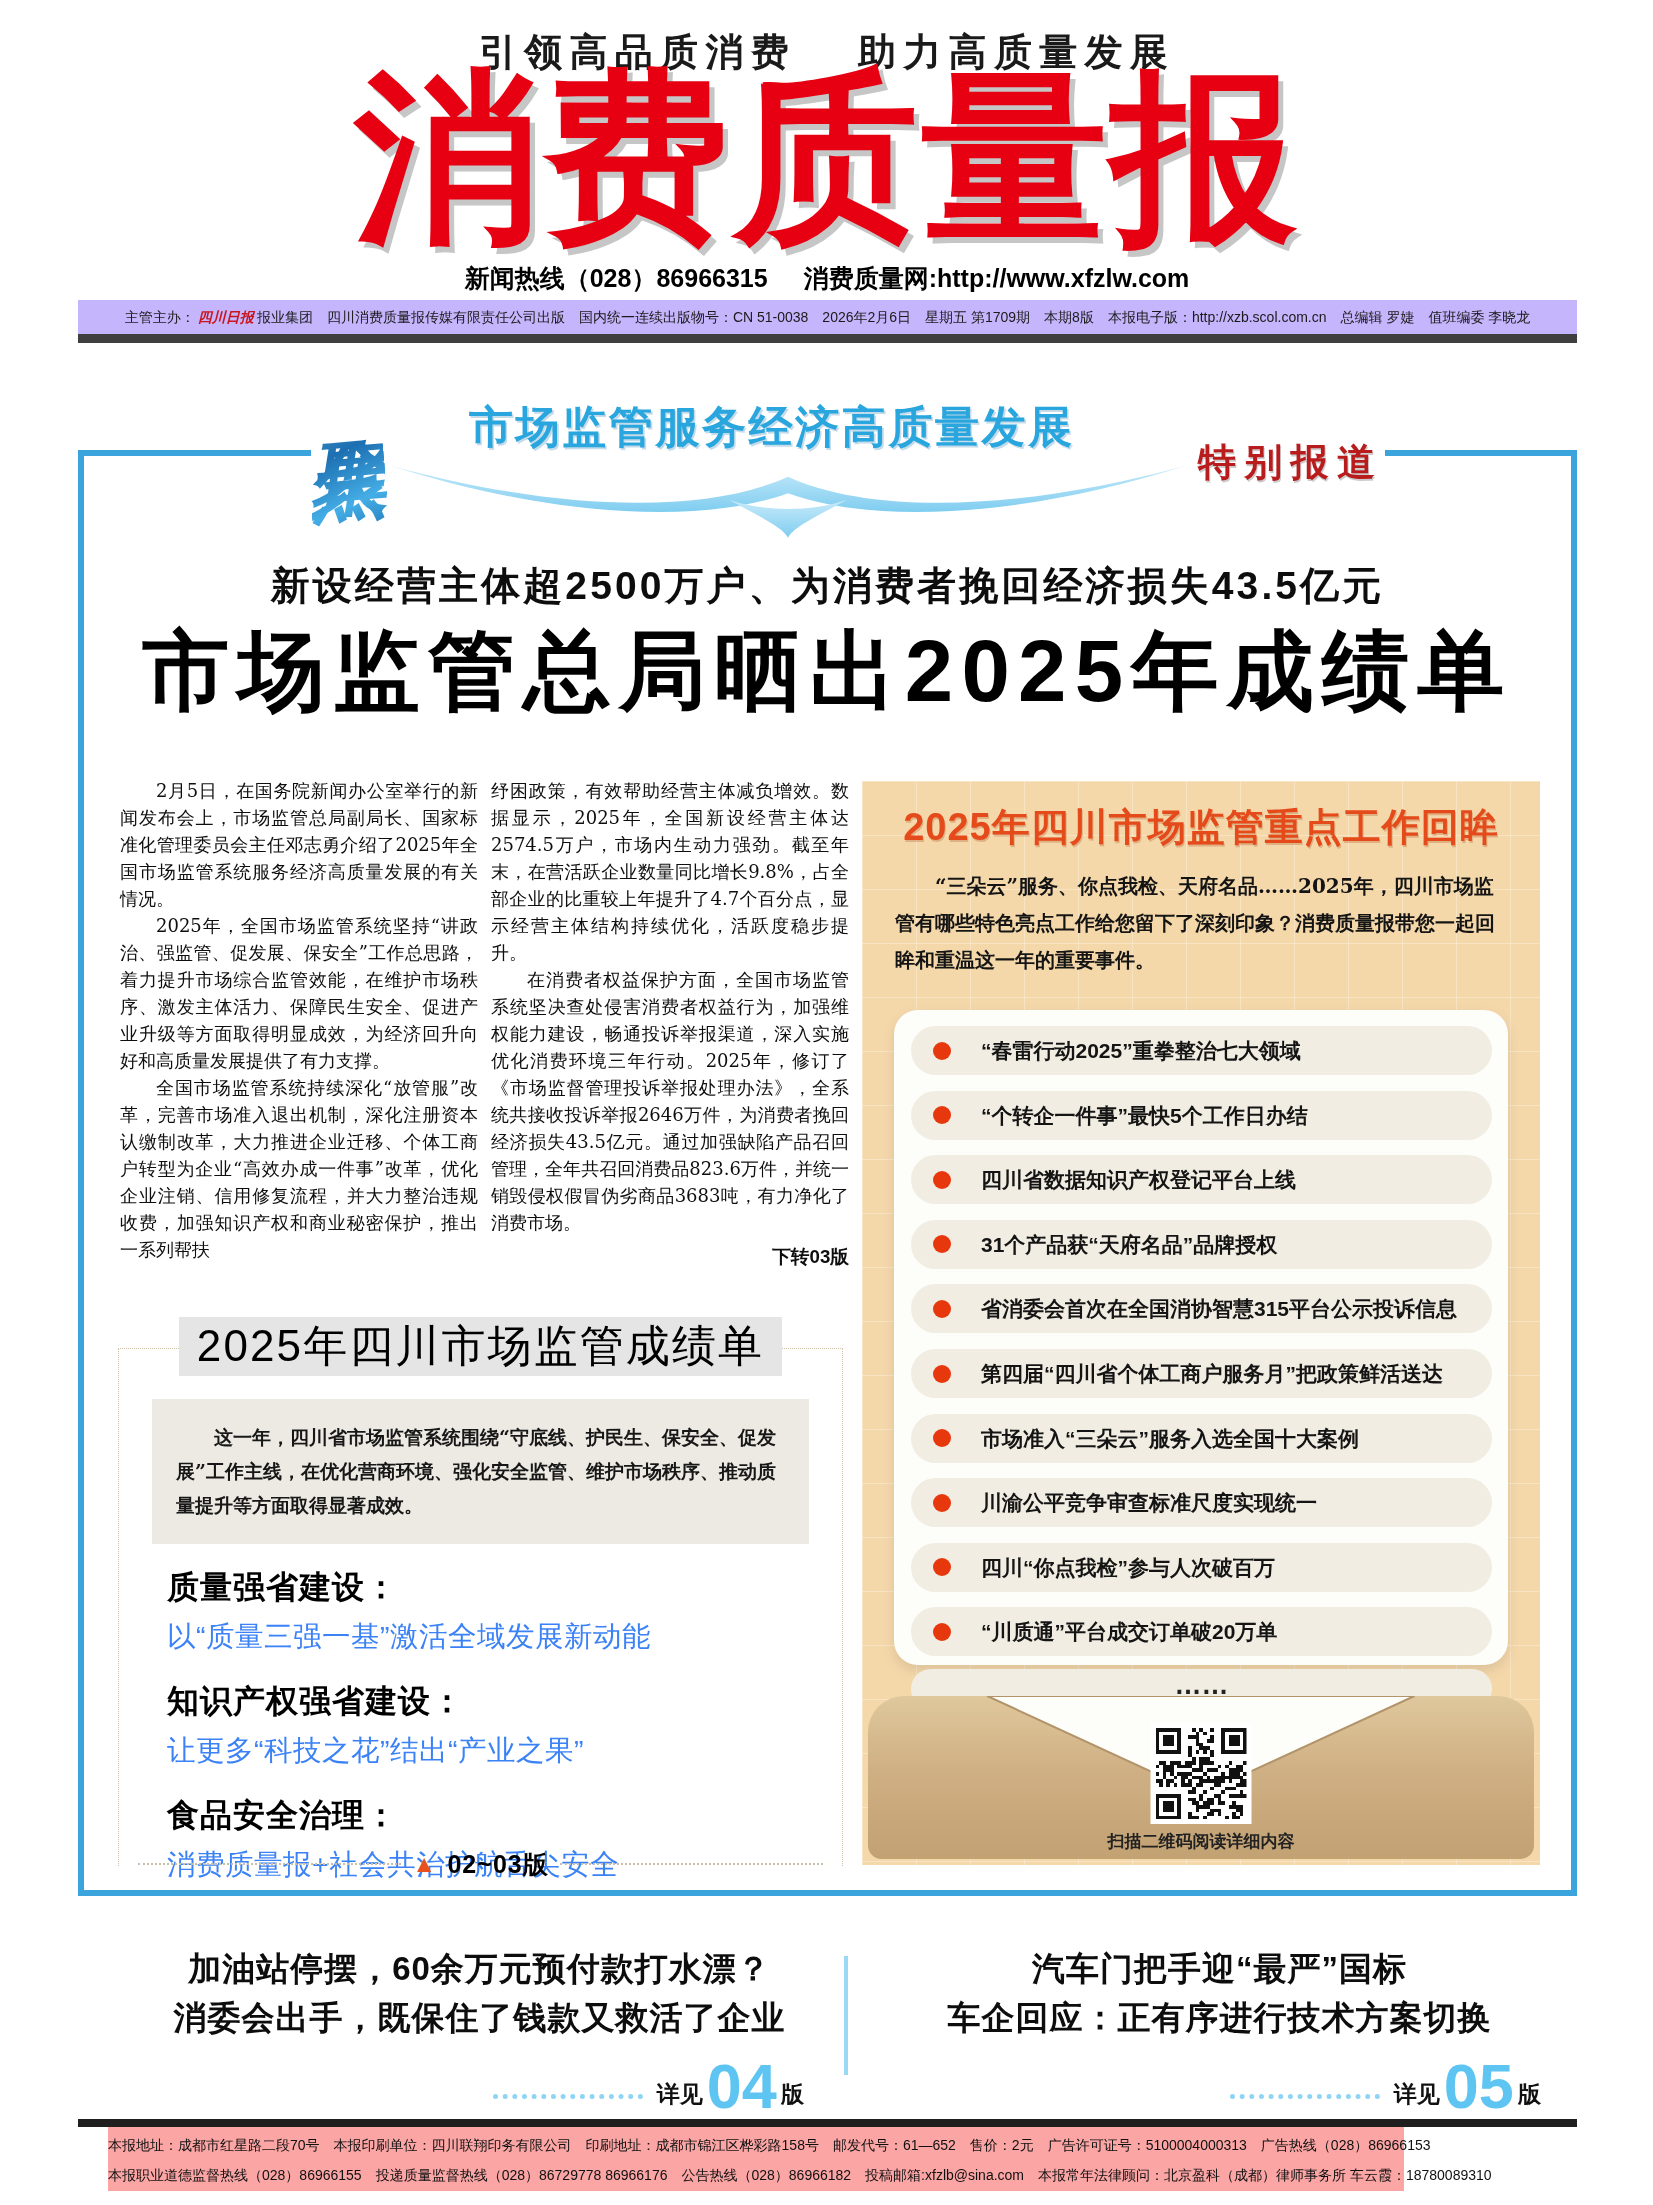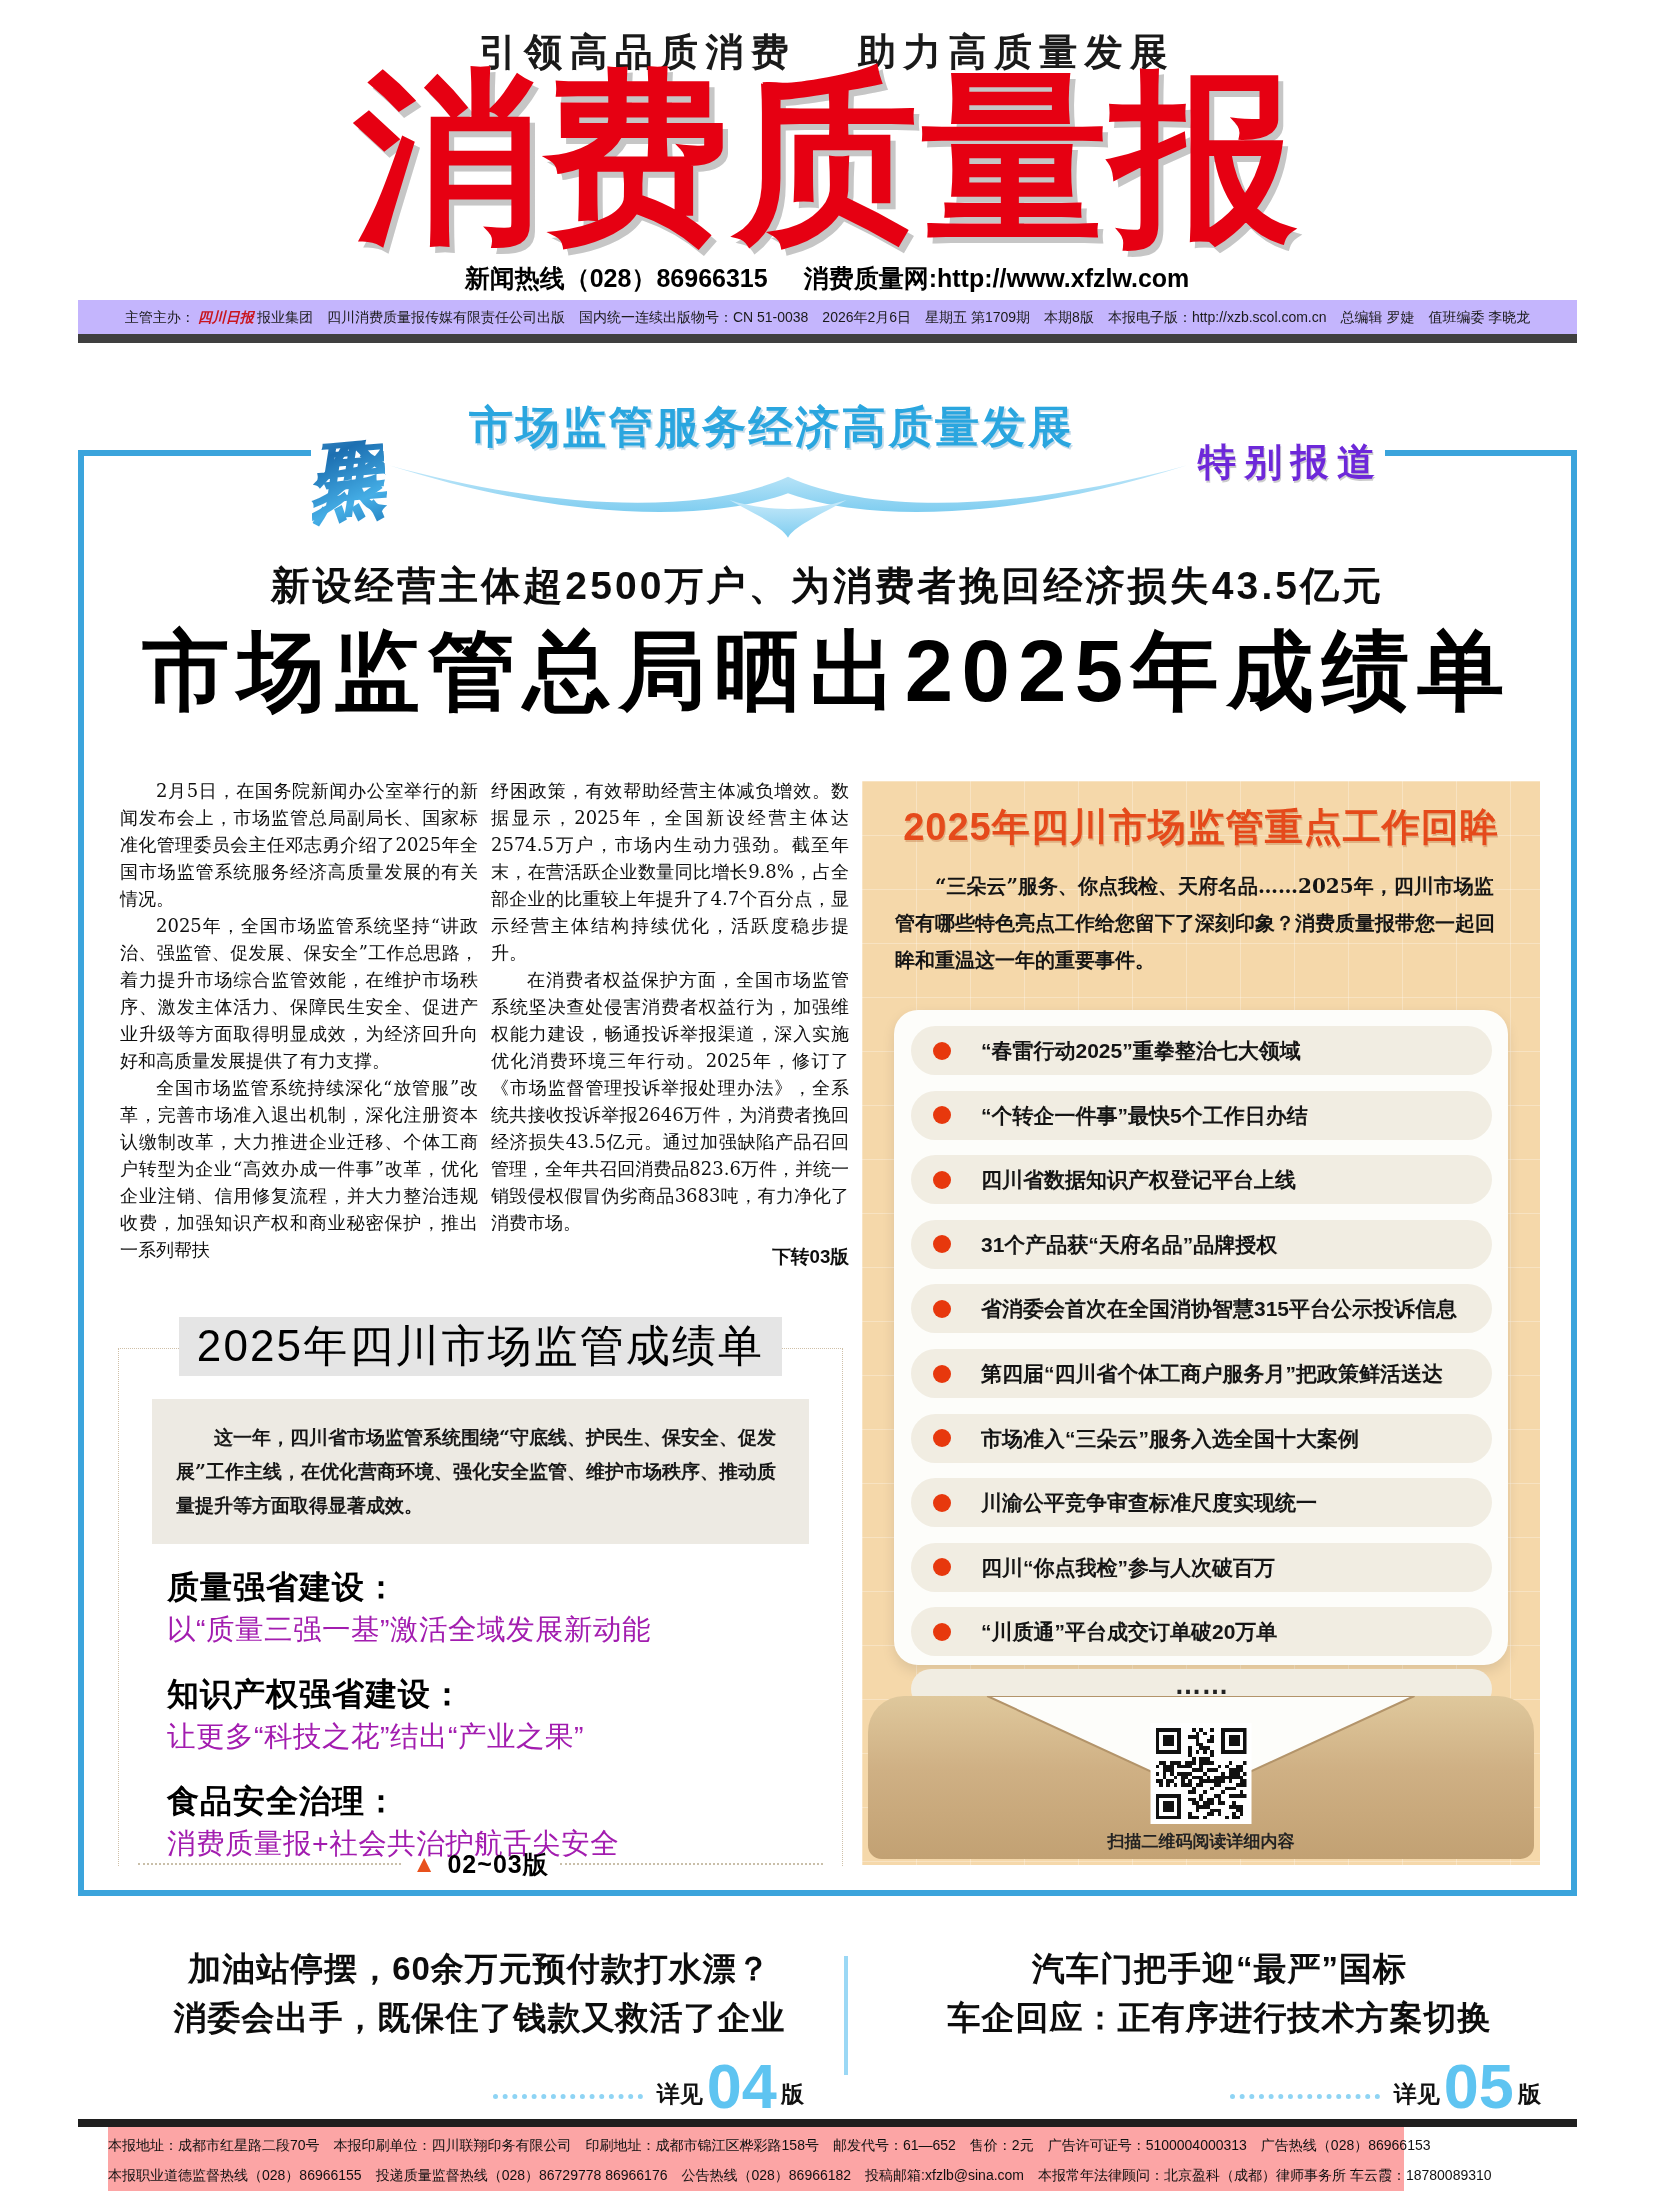--- a/index.html
+++ b/index.html
@@ -31,21 +31,21 @@
   .focus-logo{position:absolute;left:307px;top:378px;height:161px;
             writing-mode:vertical-rl;text-orientation:upright;
             font-size:79px;line-height:0.98;font-weight:700;font-style:italic;
             font-family:"DejaVu Serif","Liberation Serif",serif;
             background:linear-gradient(160deg,#6ab4e0 5%,#1c6fb1 45%,#45aee6 75%,#1a72b4);
             -webkit-background-clip:text;background-clip:text;
             -webkit-text-fill-color:transparent;transform:rotate(-5deg);}
   .focus-title{position:absolute;left:469px;top:398px;font-size:44px;font-weight:800;
             color:#2aa6df;letter-spacing:2.6px;text-shadow:1.6px 2.1px 0 rgba(23,112,166,0.25);}
   .focus-tag{position:absolute;left:1198px;top:437px;font-size:38px;font-weight:700;
-            color:#6d28d9;letter-spacing:8.3px;text-shadow:1px 1.6px 0 rgba(0,0,0,0.2);}
+            color:#b91c1c;letter-spacing:8.3px;text-shadow:1px 1.6px 0 rgba(0,0,0,0.2);}
   .swoosh{position:absolute;left:381px;top:461px;}
 
   
   .kicker{position:absolute;left:78px;top:559px;width:1499px;text-align:center;
           font-size:39px;font-weight:700;color:#0d0d0d;letter-spacing:3.1px;}
   .headline{position:absolute;left:78px;top:621px;width:1499px;text-align:center;
           font-size:87px;font-weight:900;color:#000;letter-spacing:8.3px;line-height:1.15;}
 
   
   .bodycol{position:absolute;top:777px;width:358px;font-family:"DejaVu Serif","Liberation Serif",serif;
@@ -96,21 +96,21 @@
   .sc-title{position:absolute;top:-32px;left:0;width:100%;text-align:center;}
   .sc-title span{display:inline-block;background:#e5e5e5;padding:0 17.6px;
         font-size:44px;font-weight:400;color:#000;letter-spacing:2.1px;}
   .sc-intro{position:absolute;left:33px;right:33px;top:50px;background:#edeae3;
         padding:21px 24px;box-sizing:border-box;
         font-family:"DejaVu Serif","Liberation Serif",serif;font-size:19px;font-weight:600;
         line-height:1.8;color:#171717;text-indent:2em;}
   .sc-sections{position:absolute;left:48px;top:217px;right:31px;}
   .sc-block{margin-bottom:24px;}
   .sc-label{font-size:32px;font-weight:900;color:#000;letter-spacing:1px;}
-  .sc-line{font-size:28.5px;font-weight:500;color:#a21caf;margin-top:1px;letter-spacing:0.5px;}
+  .sc-line{font-size:28.5px;font-weight:500;color:#3b82f6;margin-top:8px;letter-spacing:0.5px;}
   .sc-note{position:absolute;bottom:-14.5px;left:18.7px;right:18.7px;display:flex;
         align-items:center;gap:11.4px;}
   .sc-note .dotline{flex:1;border-top:2.6px dotted #c9bfa9;height:0;}
   .sc-note .tri{color:#e8511d;font-size:24px;}
   .sc-note .pg{font-size:25px;font-weight:700;color:#000;letter-spacing:1px;}
 
   
   .teaser{position:absolute;top:1944px;text-align:center;}
   #teaser-left{left:119px;width:721px;}
   #teaser-right{left:862px;width:715px;}

